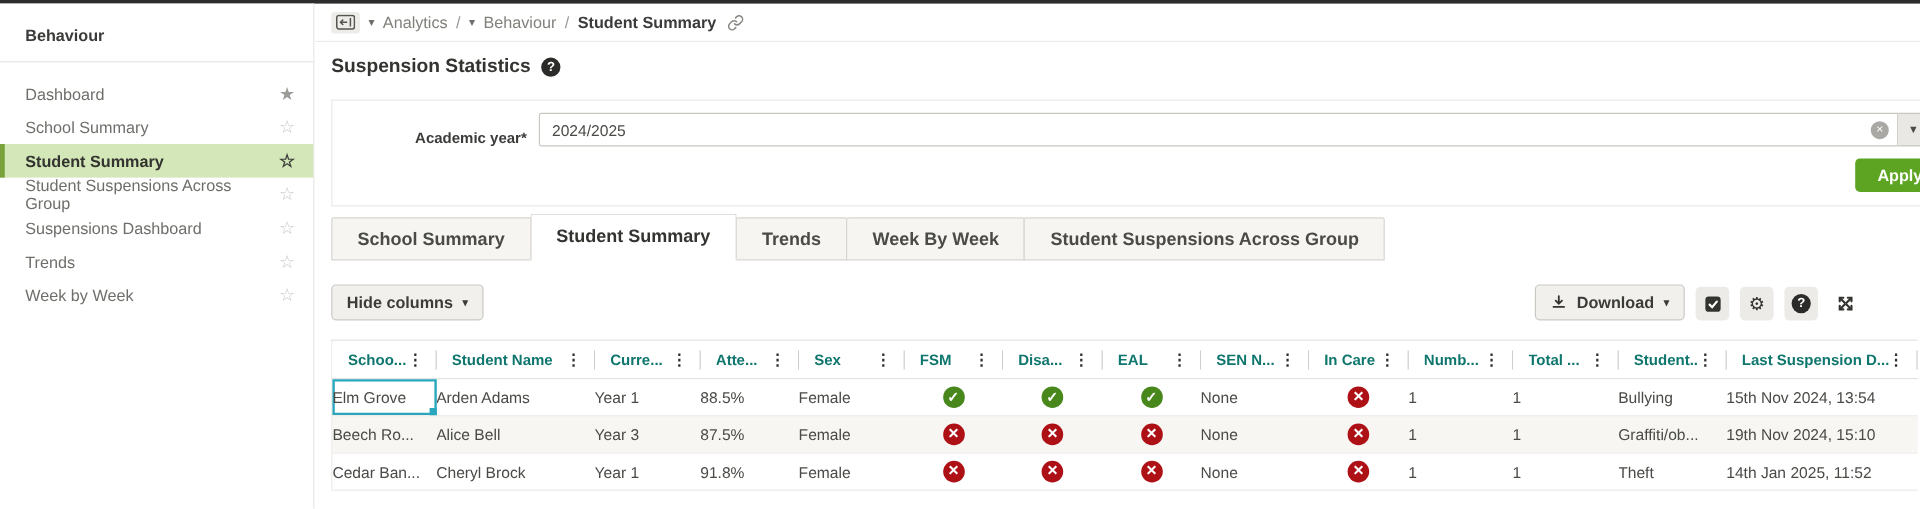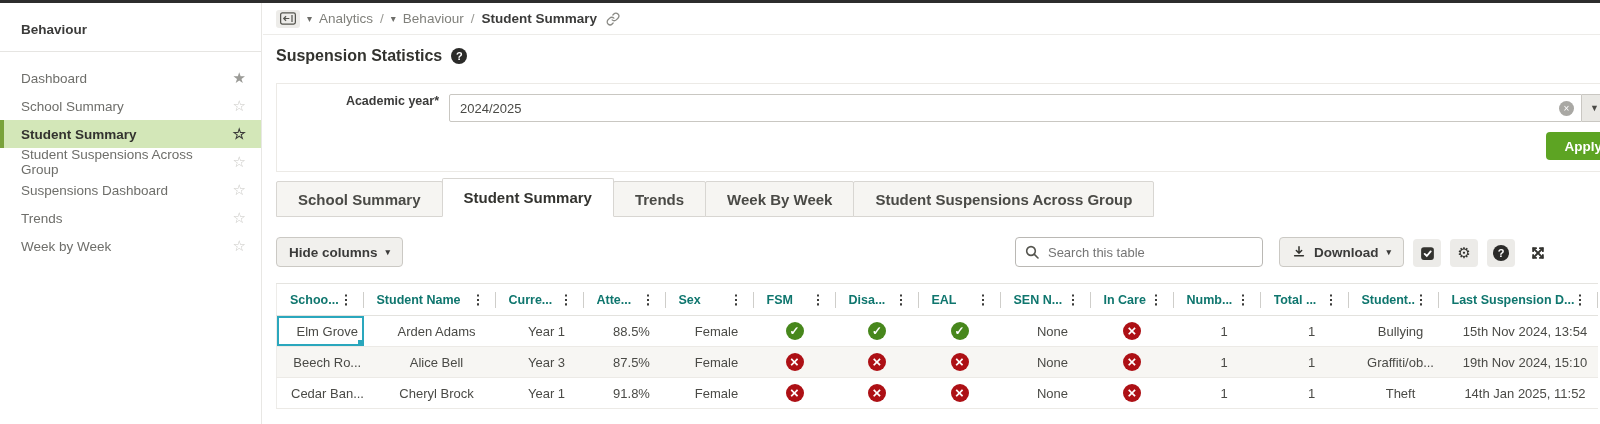--- a/index.html
+++ b/index.html
@@ -31,21 +31,21 @@
   .crumb-sep { color:#9a9a95; }
   .crumb.current { font-weight:bold; color:#3b3b3a; }
   .link-icon { display:inline-flex; margin-left:2px; cursor:pointer; }
 
   .page-head { display:flex; align-items:center; gap:9px; margin:12px 0 0 13px; }
   .page-title { font-size:16px; font-weight:bold; color:#33332f; }
   .help-dot { width:16px; height:16px; border-radius:50%; background:#2b2b29; color:#fff; font-size:11px; font-weight:bold; display:inline-flex; align-items:center; justify-content:center; cursor:pointer; }
 
   
   .filter-panel { position:relative; margin:18px 0 0 13px; height:89px; border:1px solid #eceae6; border-right:none; padding-top:10px; }
-  .filter-row { display:flex; align-items:flex-start; }
+  .filter-row { display:flex; align-items:flex-end; }
   .filter-label { width:172px; text-align:right; padding-right:10px; font-size:12.5px; font-weight:bold; color:#3b3b3a; }
   .select-group { flex:1; display:flex; position:relative; margin-right:-8px; }
   .select-group input { flex:1; height:28px; border:1px solid #c9c7c2; border-radius:2px 0 0 2px; padding:0 46px 0 10px; font-size:13px; color:#4a4a46; font-family:"Liberation Sans",sans-serif; }
   .clear-btn { position:absolute; right:34px; top:7px; width:15px; height:15px; border-radius:50%; background:#a9a8a4; color:#fff; font-size:10px; display:flex; align-items:center; justify-content:center; cursor:pointer; border:none; }
   .dd-btn { width:26px; height:28px; background:#e9e8e4; border:1px solid #c9c7c2; border-left:none; font-size:9px; color:#4a4a46; cursor:pointer; display:flex; align-items:center; justify-content:center; }
   .apply-btn { position:absolute; right:-20px; bottom:11px; height:28px; padding:0 18px; background:#5da423; color:#fff; font-size:13.5px; font-weight:bold; border:none; border-radius:4px; cursor:pointer; }
 
   
   .tabs { display:flex; align-items:flex-end; height:39px; margin:6px 0 0 13px; }
   .tab { height:36px; display:flex; align-items:center; padding:0 21px; background:#f6f5f2; border:1px solid #d8d6d2; margin-right:-1px; border-radius:2px 2px 0 0; font-size:15px; font-weight:bold; color:#4a4a46; cursor:pointer; white-space:nowrap; }
@@ -63,21 +63,21 @@
   .icon-btn.plain { background:transparent; }
   .dl { margin-left:4px; }
 
   
   table { margin:16px 0 0 13px; border-collapse:collapse; table-layout:fixed; width:1321px; border-top:1px solid #e5e4e0; border-left:1px solid #edece9; }
   thead th { height:32px; position:relative; border-bottom:1px solid #e3e2de; background:#fff; cursor:pointer; }
   thead th::after { content:""; position:absolute; right:0; top:8px; width:1px; height:16px; background:#cfceca; }
   .th-in { display:flex; align-items:center; padding-left:13px; }
   .th-label { font-size:12.5px; font-weight:bold; color:#0f766e; white-space:nowrap; overflow:hidden; }
   .kebab { margin-left:auto; padding-right:11px; font-size:13px; font-weight:bold; color:#2e2e2c; cursor:pointer; }
-  tbody td { height:31px; border-bottom:1px solid #eceae6; font-size:13px; color:#4a4a46; padding-left:14px; white-space:nowrap; overflow:hidden; cursor:default;text-align:center; }
+  tbody td { height:31px; border-bottom:1px solid #eceae6; font-size:13px; color:#4a4a46; white-space:nowrap; overflow:hidden; cursor:default; }
   tbody tr:nth-child(2) { background:#f7f6f3; }
   td.c { text-align:center; padding-left:0; }
   td.selected { position:relative; box-shadow:inset 0 0 0 2px #2aa7bd; }
   td.selected::after { content:""; position:absolute; right:-1px; bottom:-1px; width:7px; height:7px; background:#2aa7bd; }
   .bool { display:inline-flex; width:18px; height:18px; border-radius:50%; color:#fff; align-items:center; justify-content:center; font-weight:bold; vertical-align:middle; }
   .bool.yes { background:#47871c; } .bool.yes::before { content:"✓"; font-size:12px; }
   .bool.no  { background:#ad1015; } .bool.no::before  { content:"×"; font-size:15px; margin-top:-2px; }
 </style>
 </head>
 <body>
@@ -167,27 +167,20 @@
     <div class="tab">Week By Week</div>
     <div class="tab">Student Suspensions Across Group</div>
   </div>
 
   <div class="toolbar">
     <button class="btn">
       <span>Hide columns</span>
       <span class="caret">▾</span>
     </button>
     <span class="spacer"></span>
-    <span class="search-wrap">
-      <svg width="16" height="16" viewBox="0 0 24 24" fill="none" stroke="#55554f" stroke-width="2.4" stroke-linecap="round">
-        <circle cx="10.5" cy="10.5" r="6.5"></circle>
-          <line x1="15.5" y1="15.5" x2="21" y2="21"></line>
-      </svg>
-      <input type="text" placeholder="Search this table" style="">
-    </span>
     <button class="btn dl">
       <svg width="14" height="14" viewBox="0 0 24 24" fill="none" stroke="#33332f" stroke-width="2.6" stroke-linecap="round">
         <path d="M12 3v10M7.5 9.5 12 14l4.5-4.5M4.5 18.5h15"></path>
       </svg>
       <span>Download</span>
       <span class="caret">▾</span>
     </button>
     <button class="icon-btn">
       <svg width="17" height="17" viewBox="0 0 24 24">
         <rect x="3" y="3" width="18" height="18" rx="4" fill="#33332f"></rect>

